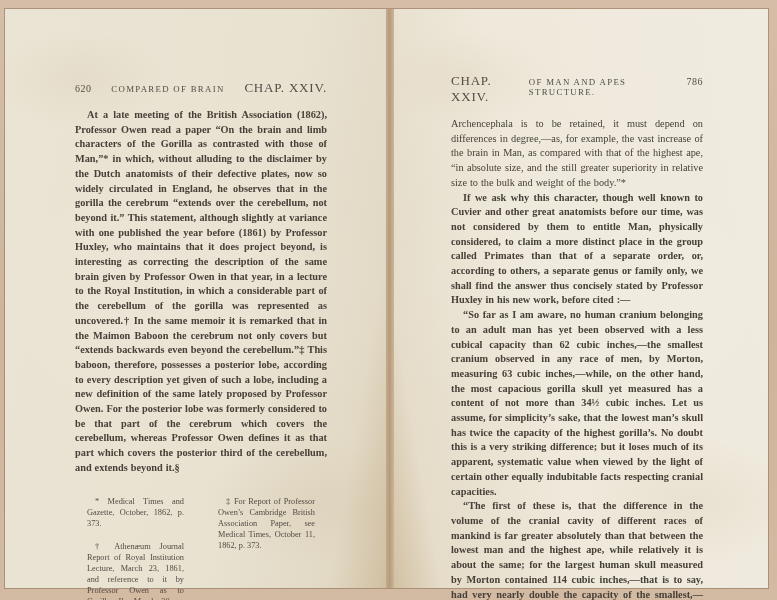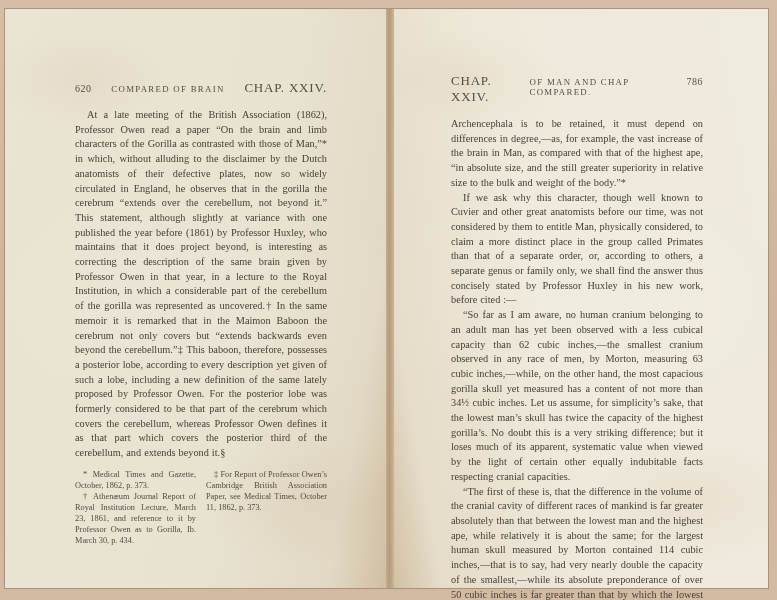--- a/index.html
+++ b/index.html
@@ -50,25 +50,25 @@
   .pg-header {
     display: flex; justify-content: space-between; align-items: baseline;
     color: #534d45; margin: 0 0 12px 0;
   }
   .pg-header .num   { font-size: 10px; letter-spacing: .5px; }
   .pg-header .title { font-size: 8.8px; letter-spacing: 1.3px; }
   .pg-header .chap  { font-size: 13px; letter-spacing: .8px; }
 
   .body-text { font-size: 10.3px; line-height: 14.7px; text-align: justify; word-spacing: .4px; }
   .body-text .para { margin: 0; }
-  .body-text .para.indent { text-indent: 12px; }
+  .body-text .para.indent { text-indent: 12px; font-weight: bold; }
 
   .footnotes { display: flex; gap: 10px; margin-top: 8px; }
   .fncol { width: 121px; font-size: 8.3px; line-height: 11px; text-align: justify; color: #514b43; }
-  .fncol .para { margin: 0; text-indent: 8px; }
+  .fncol .para { margin: 12px; text-indent: 8px; }
 </style>
 </head>
 <body>
 
 <div class="mat"></div>
 
 <div class="book">
   <div class="page page-left">
     <div class="texture"></div>
   </div>
@@ -94,21 +94,21 @@
       </div>
     <div class="fncol">
         <p class="para">‡ For Report of Professor Owen’s Cambridge British Association Paper, see Medical Times, October 11, 1862, p. 373.</p>
       </div>
   </div>
 </div>
 
 <div class="tb tb-right">
   <div class="pg-header">
     <span class="chap">CHAP. XXIV.</span>
-    <span class="title">OF MAN AND CHAP COMPARED.</span>
+    <span class="title">OF MAN AND APES STRUCTURE.</span>
     <span class="num">786</span>
   </div>
   <div class="body-text">
       <p class="para">Archencephala is to be retained, it must depend on differences in degree,—as, for example, the vast increase of the brain in Man, as compared with that of the highest ape, “in absolute size, and the still greater superiority in relative size to the bulk and weight of the body.”*</p>
       <p class="para indent">If we ask why this character, though well known to Cuvier and other great anatomists before our time, was not considered by them to entitle Man, physically considered, to claim a more distinct place in the group called Primates than that of a separate order, or, according to others, a separate genus or family only, we shall find the answer thus concisely stated by Professor Huxley in his new work, before cited :—</p>
       <p class="para indent">“So far as I am aware, no human cranium belonging to an adult man has yet been observed with a less cubical capacity than 62 cubic inches,—the smallest cranium observed in any race of men, by Morton, measuring 63 cubic inches,—while, on the other hand, the most capacious gorilla skull yet measured has a content of not more than 34½ cubic inches. Let us assume, for simplicity’s sake, that the lowest man’s skull has twice the capacity of the highest gorilla’s. No doubt this is a very striking difference; but it loses much of its apparent, systematic value when viewed by the light of certain other equally indubitable facts respecting cranial capacities.</p>
       <p class="para indent">“The first of these is, that the difference in the volume of the cranial cavity of different races of mankind is far greater absolutely than that between the lowest man and the highest ape, while relatively it is about the same; for the largest human skull measured by Morton contained 114 cubic inches,—that is to say, had very nearly double the capacity of the smallest,—while its absolute preponderance of over 50 cubic inches is far greater than that by which the lowest adult</p>
     </div>
 
 </div>

